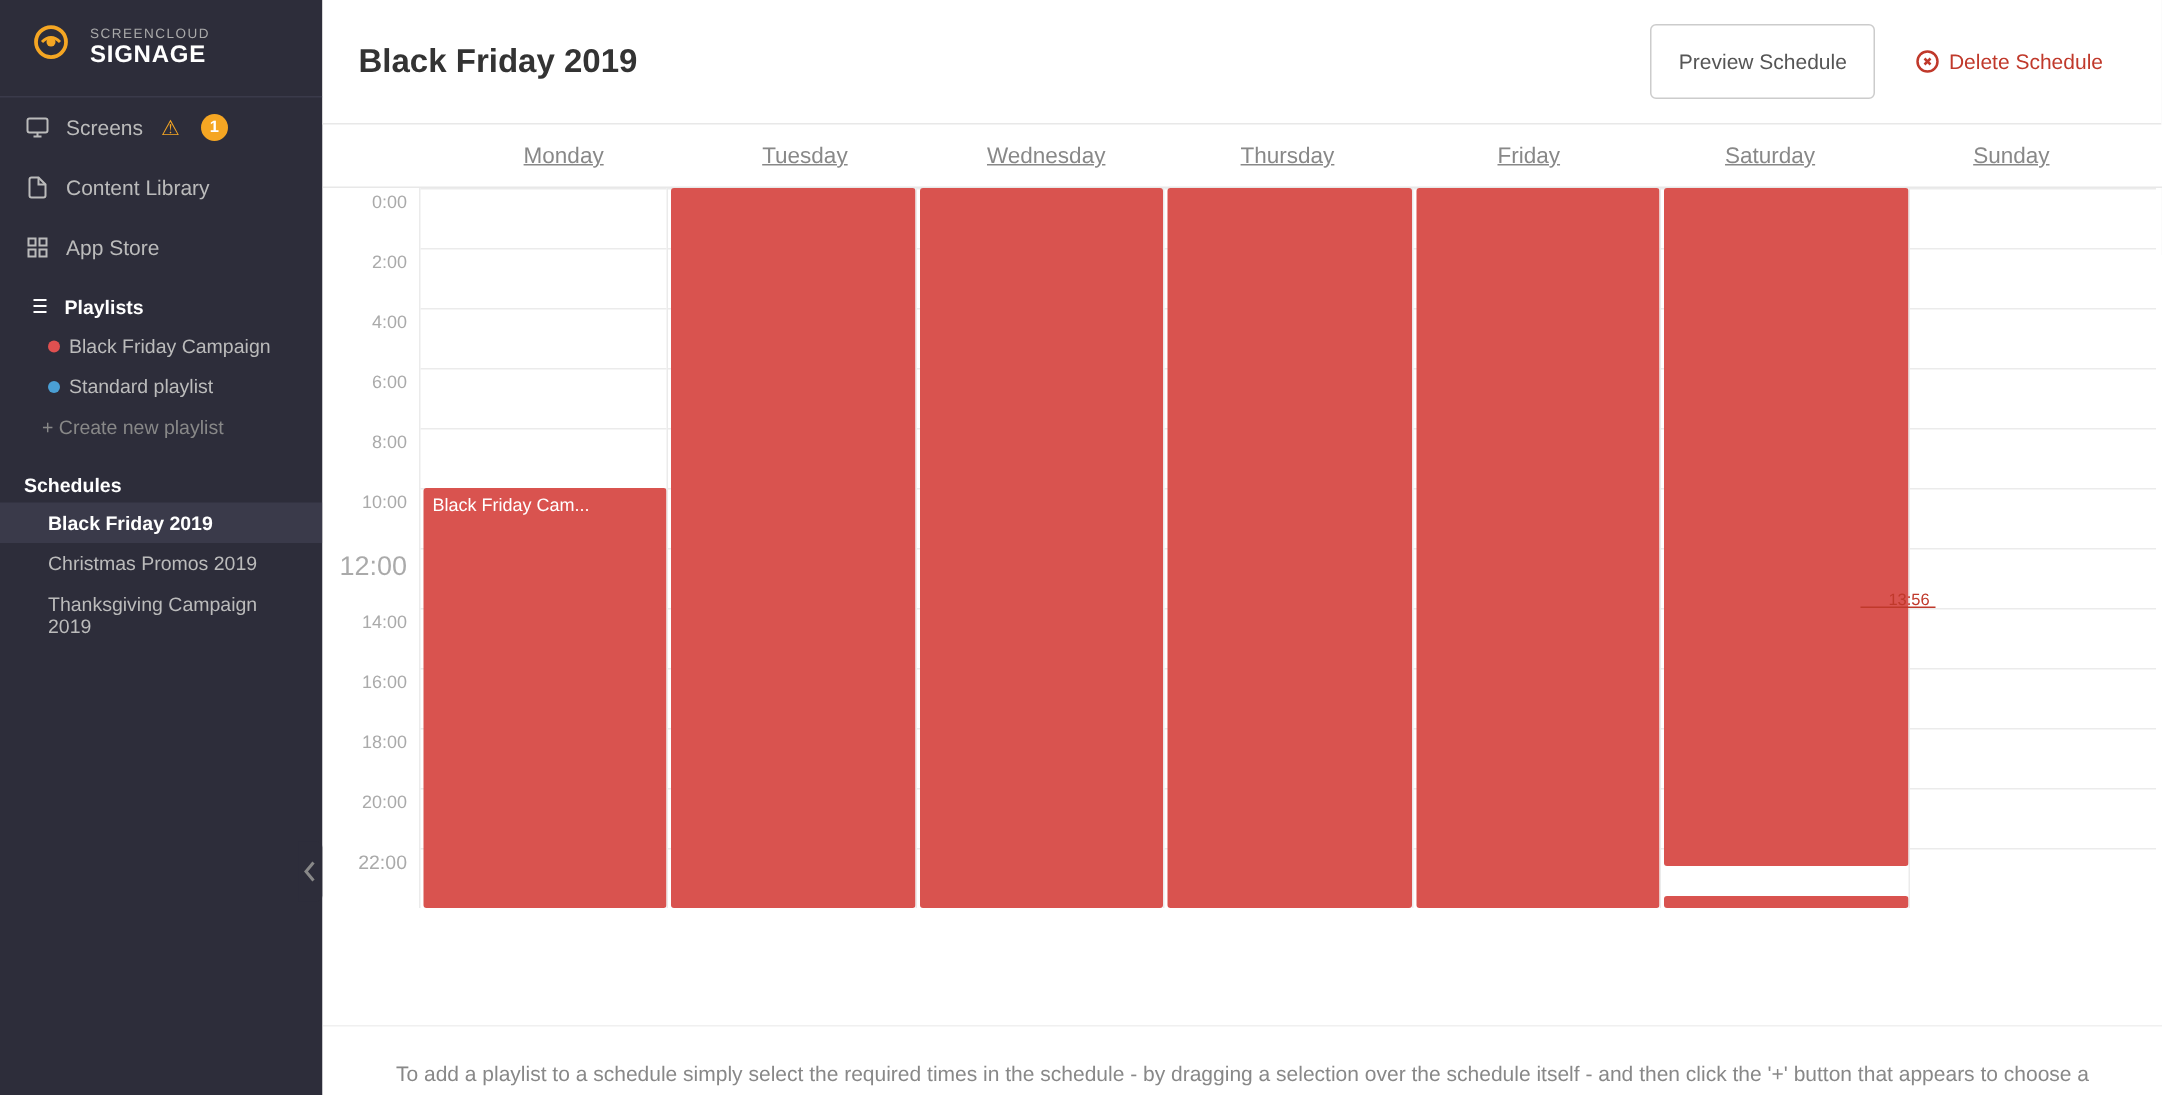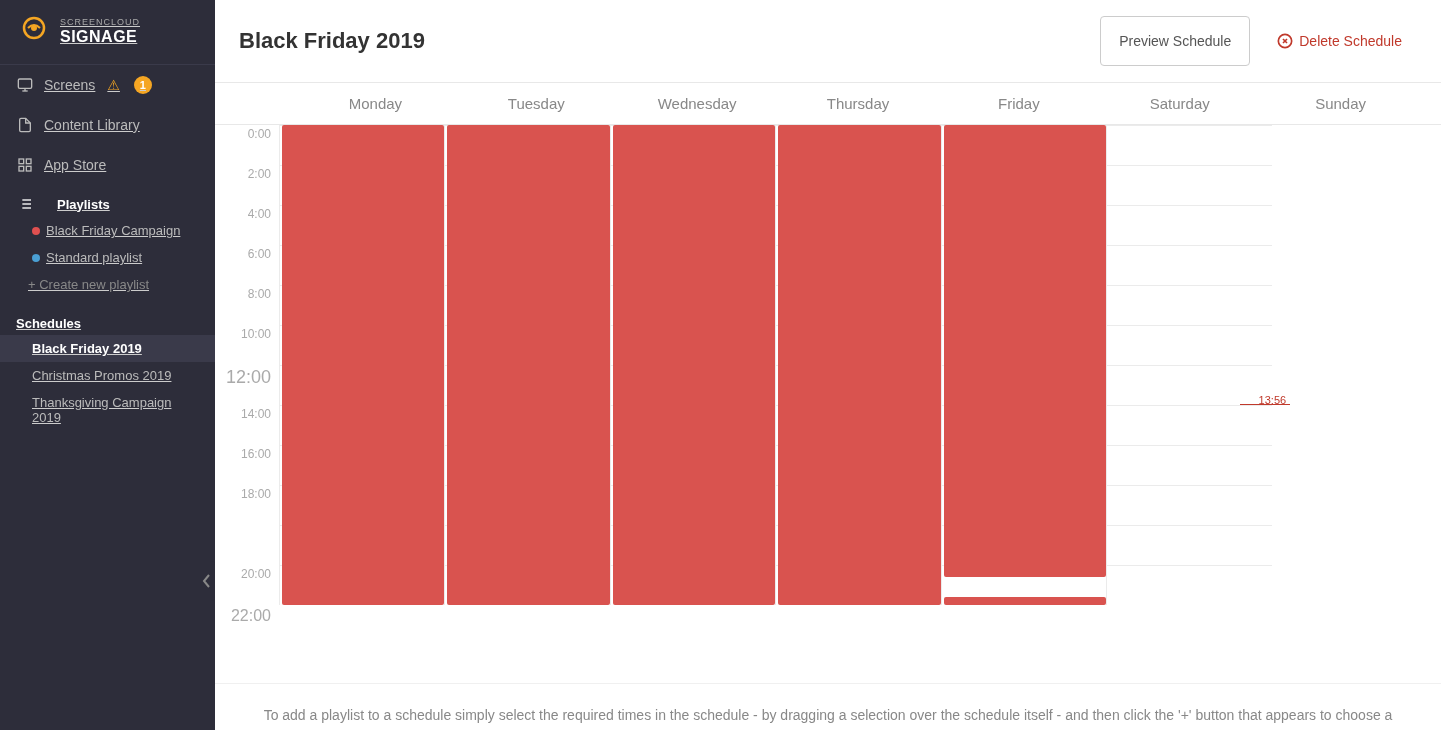--- a/index.html
+++ b/index.html
@@ -8,21 +8,20 @@
     
     #sidebar {
       width: 215px;
       min-width: 215px;
       background: #2d2d3a;
       color: #ccc;
       display: flex;
       flex-direction: column;
       height: 730px;
       overflow-y: auto;
-      text-decoration: underline;
     }
     #sidebar-logo {
       padding: 14px 16px;
       display: flex;
       align-items: center;
       gap: 8px;
       border-bottom: 1px solid #3a3a4a;
     }
     .logo-icon {
       width: 36px;
@@ -60,21 +59,21 @@
       font-size: 14px;
     }
 
     .nav-section-label {
       padding: 10px 16px 4px;
       font-size: 13px;
       font-weight: 600;
       color: #fff;
       display: flex;
       align-items: center;
-      gap: 23px;
+      gap: 9px;
     }
 
     .nav-sub-item {
       padding: 6px 16px 6px 32px;
       font-size: 13px;
       color: #bbb;
       cursor: pointer;
       display: flex;
       align-items: center;
       gap: 6px;
@@ -180,20 +179,21 @@
       top: 0;
       z-index: 5;
       padding: 12px 20px 12px 20px;
     }
     .day-header-spacer { }
     .day-header-cell {
       text-align: center;
       font-size: 15px;
       color: #888;
       font-weight: 400;
+      text-decoration: underline;
     }
     .time-slot {
       height: 40px;
       display: flex;
       align-items: flex-start;
       justify-content: flex-end;
       padding-right: 8px;
       font-size: 12px;
       color: #aaa;
       padding-top: 2px;
@@ -342,22 +342,39 @@
             <div class="time-slot" style="height: 40px; display: flex; align-items: flex-start; justify-content: flex-end; padding-right: 8px; font-size: 12px; color: rgb(170, 170, 170); padding-top: 2px;">0:00</div>
             <div class="time-slot" style="height: 40px; display: flex; align-items: flex-start; justify-content: flex-end; padding-right: 8px; font-size: 12px; color: rgb(170, 170, 170); padding-top: 2px;">2:00</div>
             <div class="time-slot" style="height: 40px; display: flex; align-items: flex-start; justify-content: flex-end; padding-right: 8px; font-size: 12px; color: rgb(170, 170, 170); padding-top: 2px;">4:00</div>
             <div class="time-slot" style="height: 40px; display: flex; align-items: flex-start; justify-content: flex-end; padding-right: 8px; font-size: 12px; color: rgb(170, 170, 170); padding-top: 2px;">6:00</div>
             <div class="time-slot" style="height: 40px; display: flex; align-items: flex-start; justify-content: flex-end; padding-right: 8px; font-size: 12px; color: rgb(170, 170, 170); padding-top: 2px;">8:00</div>
             <div class="time-slot" style="height: 40px; display: flex; align-items: flex-start; justify-content: flex-end; padding-right: 8px; font-size: 12px; color: rgb(170, 170, 170); padding-top: 2px;">10:00</div>
             <div class="time-slot" style="height: 40px; display: flex; align-items: flex-start; justify-content: flex-end; padding-right: 8px; font-size: 18px; color: rgb(170, 170, 170); padding-top: 2px;">12:00</div>
             <div class="time-slot" style="height: 40px; display: flex; align-items: flex-start; justify-content: flex-end; padding-right: 8px; font-size: 12px; color: rgb(170, 170, 170); padding-top: 2px;">14:00</div>
             <div class="time-slot" style="height: 40px; display: flex; align-items: flex-start; justify-content: flex-end; padding-right: 8px; font-size: 12px; color: rgb(170, 170, 170); padding-top: 2px;">16:00</div>
             <div class="time-slot" style="height: 40px; display: flex; align-items: flex-start; justify-content: flex-end; padding-right: 8px; font-size: 12px; color: rgb(170, 170, 170); padding-top: 2px;">18:00</div>
-            <div class="time-slot" style="height: 40px; display: flex; align-items: flex-start; justify-content: flex-end; padding-right: 8px; font-size: 12px; color: rgb(170, 170, 170); padding-top: 2px; margin-top: 40px;">20:00</div>
-            <div class="time-slot" style="height: 40px; display: flex; align-items: flex-start; justify-content: flex-end; padding-right: 8px; font-size: 16px; color: rgb(170, 170, 170); padding-top: 2px;">22:00</div>
+            <div class="time-slot" style="height: 40px; display: flex; align-items: flex-start; justify-content: flex-end; padding-right: 8px; font-size: 12px; color: rgb(170, 170, 170); padding-top: 2px;">20:00</div>
+            <div class="time-slot" style="height: 40px; display: flex; align-items: flex-start; justify-content: flex-end; padding-right: 8px; font-size: 13px; color: rgb(170, 170, 170); padding-top: 2px;">22:00</div>
+          </div>
+          <div style="position: relative; border-left: 1px solid rgb(235, 235, 235); height: 480px;">
+            <div style="position: absolute; left: 0px; right: 0px; top: 0px; height: 1px; background: rgb(235, 235, 235);"></div>
+            <div style="position: absolute; left: 0px; right: 0px; top: 40px; height: 1px; background: rgb(235, 235, 235);"></div>
+            <div style="position: absolute; left: 0px; right: 0px; top: 80px; height: 1px; background: rgb(235, 235, 235);"></div>
+            <div style="position: absolute; left: 0px; right: 0px; top: 120px; height: 1px; background: rgb(235, 235, 235);"></div>
+            <div style="position: absolute; left: 0px; right: 0px; top: 160px; height: 1px; background: rgb(235, 235, 235);"></div>
+            <div style="position: absolute; left: 0px; right: 0px; top: 200px; height: 1px; background: rgb(235, 235, 235);"></div>
+            <div style="position: absolute; left: 0px; right: 0px; top: 240px; height: 1px; background: rgb(235, 235, 235);"></div>
+            <div style="position: absolute; left: 0px; right: 0px; top: 280px; height: 1px; background: rgb(235, 235, 235);"></div>
+            <div style="position: absolute; left: 0px; right: 0px; top: 320px; height: 1px; background: rgb(235, 235, 235);"></div>
+            <div style="position: absolute; left: 0px; right: 0px; top: 360px; height: 1px; background: rgb(235, 235, 235);"></div>
+            <div style="position: absolute; left: 0px; right: 0px; top: 400px; height: 1px; background: rgb(235, 235, 235);"></div>
+            <div style="position: absolute; left: 0px; right: 0px; top: 440px; height: 1px; background: rgb(235, 235, 235);"></div>
+            <div style="position: absolute; left: 2px; right: 0px; top: 200px; height: 280px; background: rgb(217, 83, 79); border-radius: 2px; overflow: hidden;">
+              <div style="font-size: 12px; color: rgb(255, 255, 255); padding: 4px 6px; font-weight: 500;">Black Friday Cam...</div>
+            </div>
           </div>
           <div style="position: relative; border-left: 1px solid rgb(235, 235, 235); height: 480px;">
             <div style="position: absolute; left: 0px; right: 0px; top: 0px; height: 1px; background: rgb(235, 235, 235);"></div>
             <div style="position: absolute; left: 0px; right: 0px; top: 40px; height: 1px; background: rgb(235, 235, 235);"></div>
             <div style="position: absolute; left: 0px; right: 0px; top: 80px; height: 1px; background: rgb(235, 235, 235);"></div>
             <div style="position: absolute; left: 0px; right: 0px; top: 120px; height: 1px; background: rgb(235, 235, 235);"></div>
             <div style="position: absolute; left: 0px; right: 0px; top: 160px; height: 1px; background: rgb(235, 235, 235);"></div>
             <div style="position: absolute; left: 0px; right: 0px; top: 200px; height: 1px; background: rgb(235, 235, 235);"></div>
             <div style="position: absolute; left: 0px; right: 0px; top: 240px; height: 1px; background: rgb(235, 235, 235);"></div>
             <div style="position: absolute; left: 0px; right: 0px; top: 280px; height: 1px; background: rgb(235, 235, 235);"></div>

